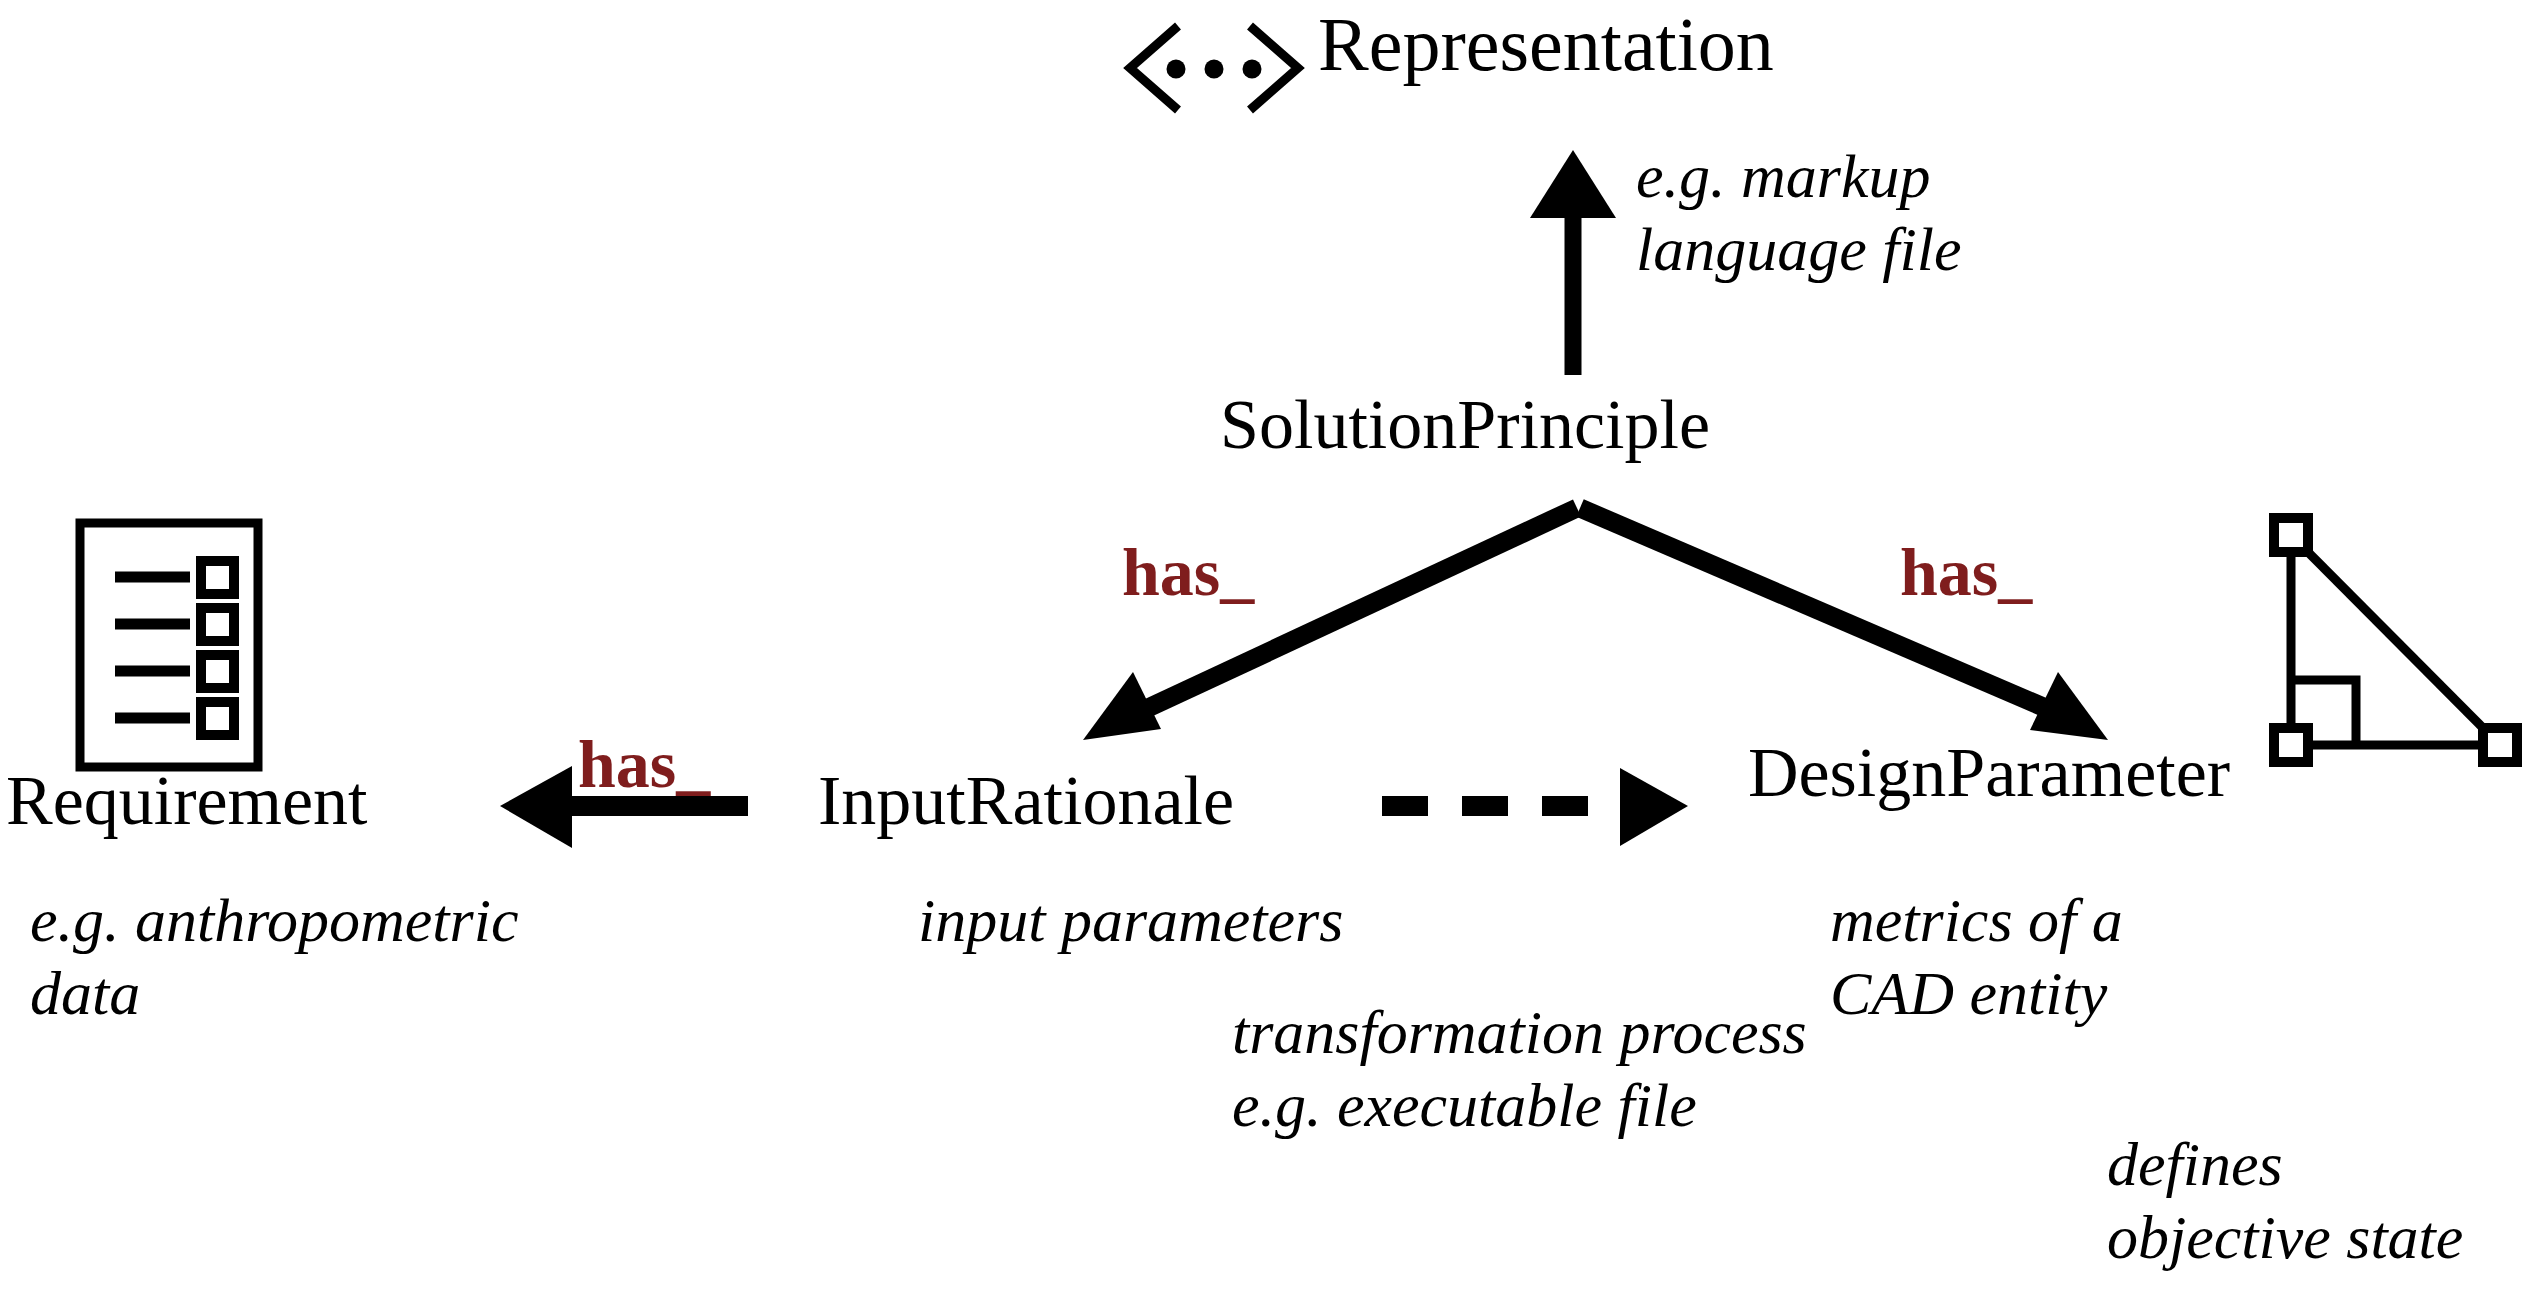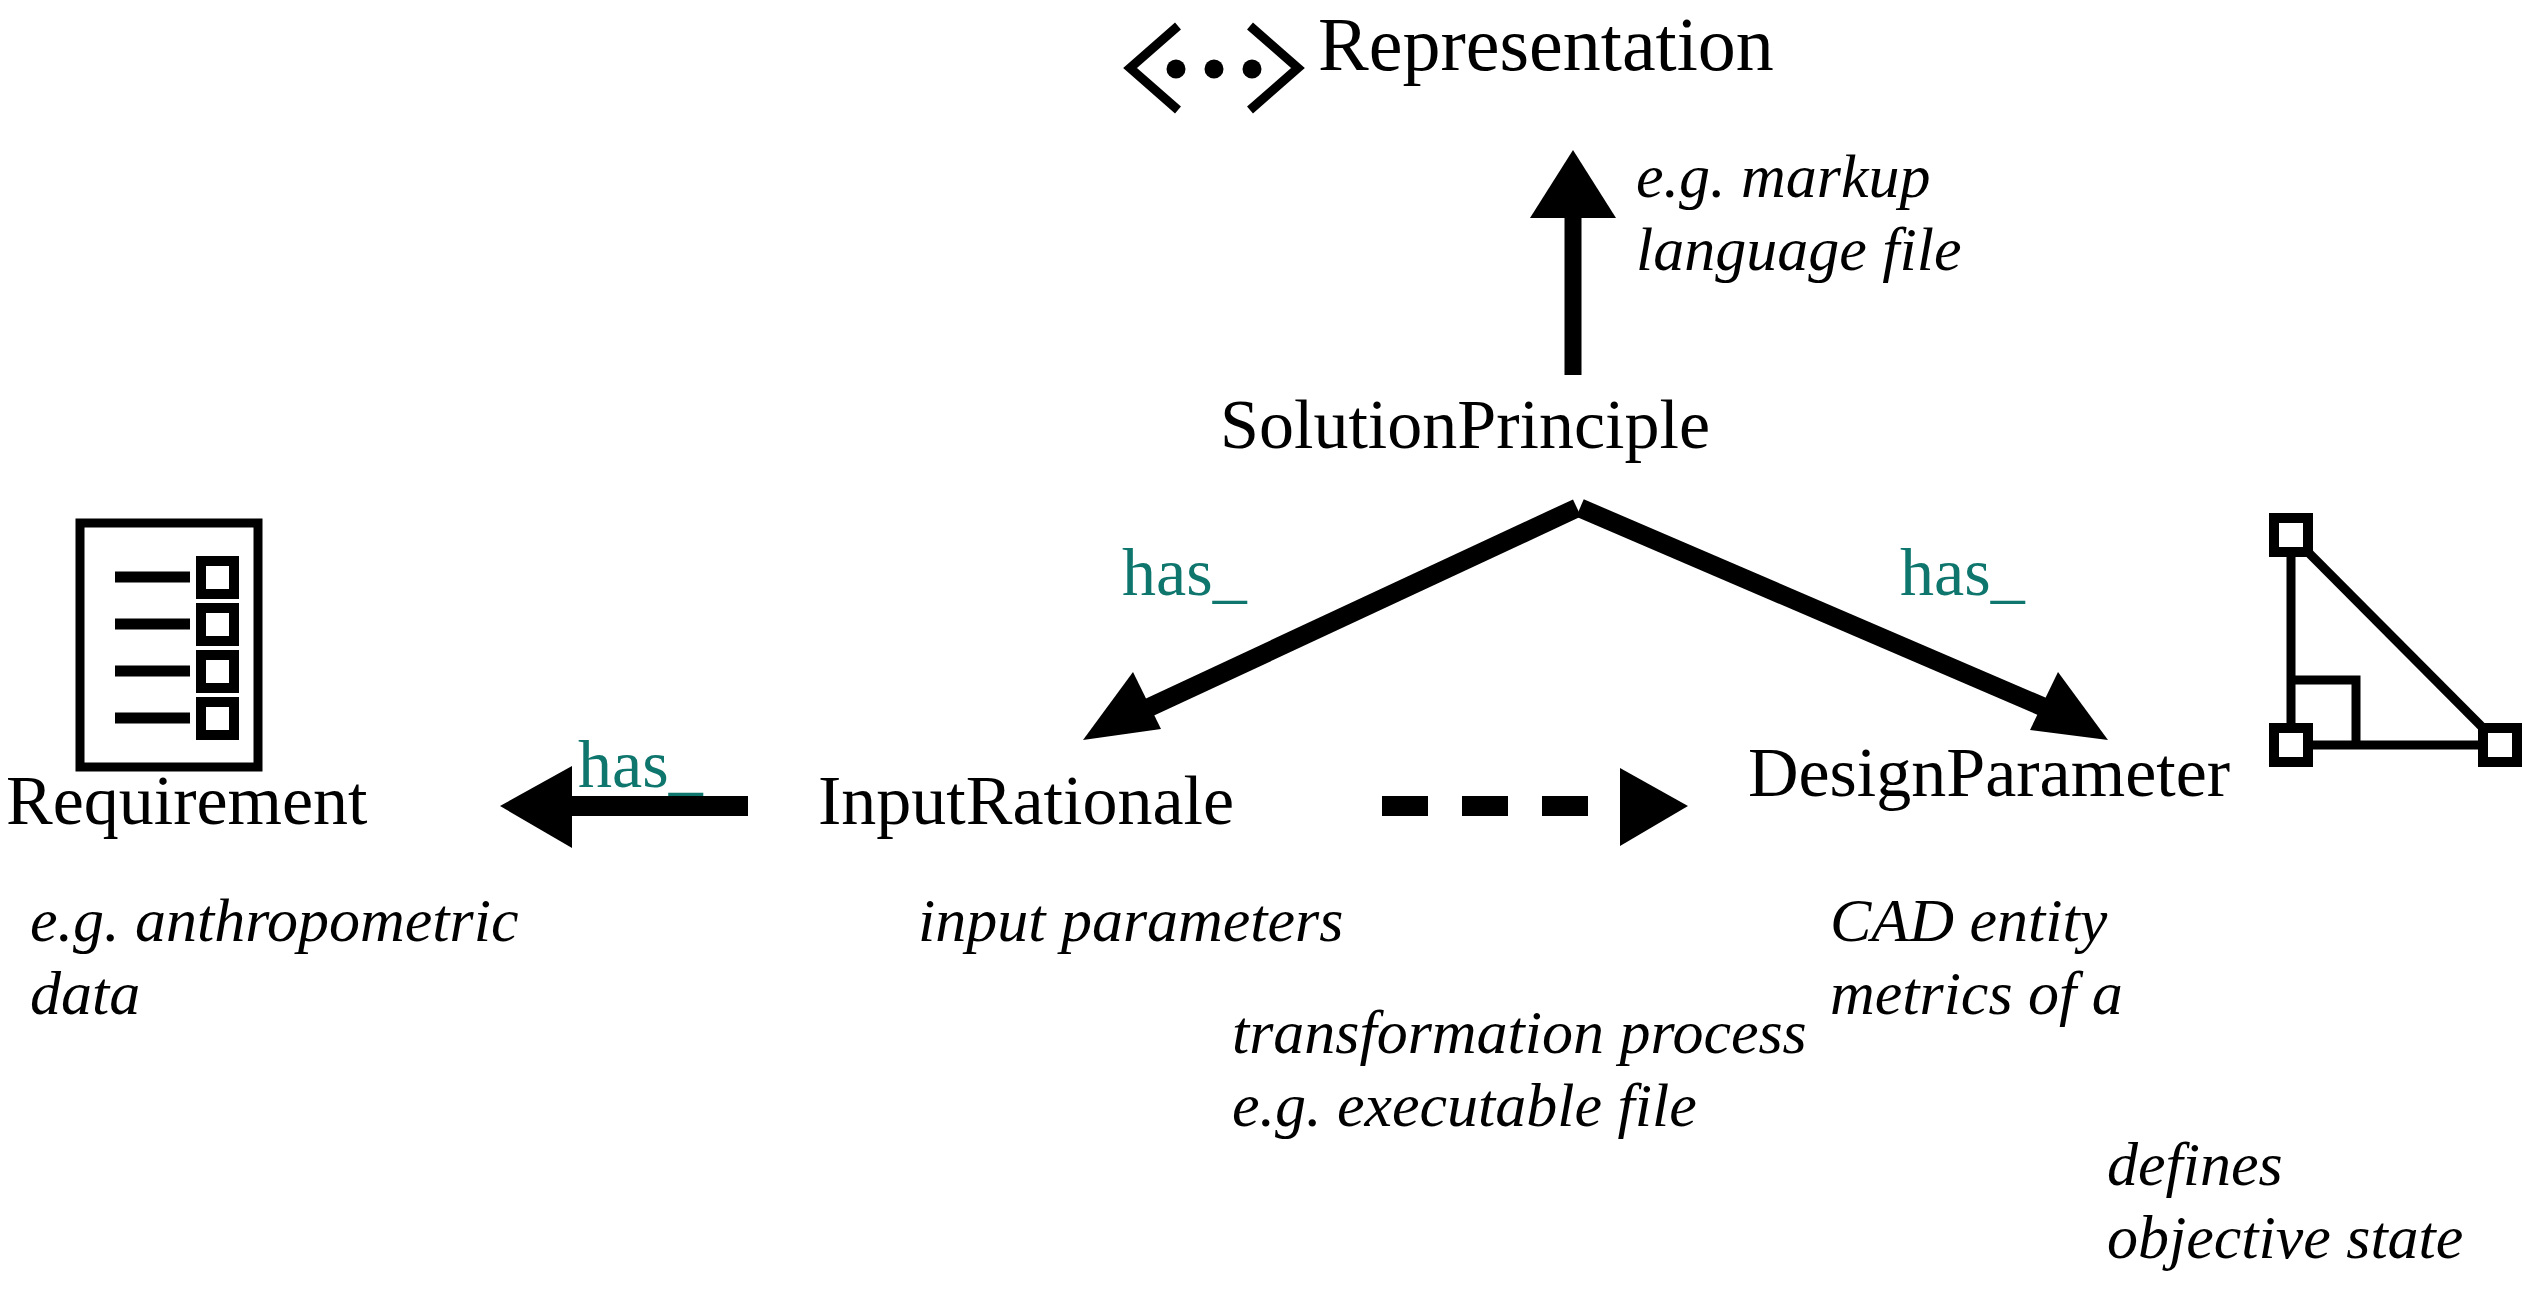--- a/index.html
+++ b/index.html
@@ -21,22 +21,22 @@
     font-family: "Liberation Serif", "DejaVu Serif", serif;
     font-weight: 400;
     font-style: normal;
     color: #000000;
     white-space: nowrap;
     line-height: 1;
   }
   .edge-label {
     position: absolute;
     font-family: "Liberation Serif", "DejaVu Serif", serif;
-    font-weight: 400;
-    color: #0f766e;
+    font-weight: 700;
+    color: #7f1d1d;
     white-space: nowrap;
     line-height: 1;
   }
   .annotation {
     position: absolute;
     font-family: "Liberation Serif", "DejaVu Serif", serif;
     font-style: italic;
     color: #000000;
     white-space: nowrap;
     line-height: 1.18;
@@ -149,22 +149,22 @@
   <div class="annotation" style="left:918px; top:884px; font-size:62px;">
     <div>input parameters</div>
   </div>
 
   <div class="annotation" style="left:1232px; top:996px; font-size:62px;">
     <div>transformation process</div>
     <div>e.g. executable file</div>
   </div>
 
   <div class="annotation" style="left:1830px; top:884px; font-size:62px;">
+    <div>metrics of a</div>
     <div>CAD entity</div>
-    <div>metrics of a</div>
   </div>
 
   <div class="annotation" style="left:2062px; top:1128px; font-size:62px;margin-left:45px;">
     <div>defines</div>
     <div>objective state</div>
   </div>
 
 </div>
 
 </body></html>

